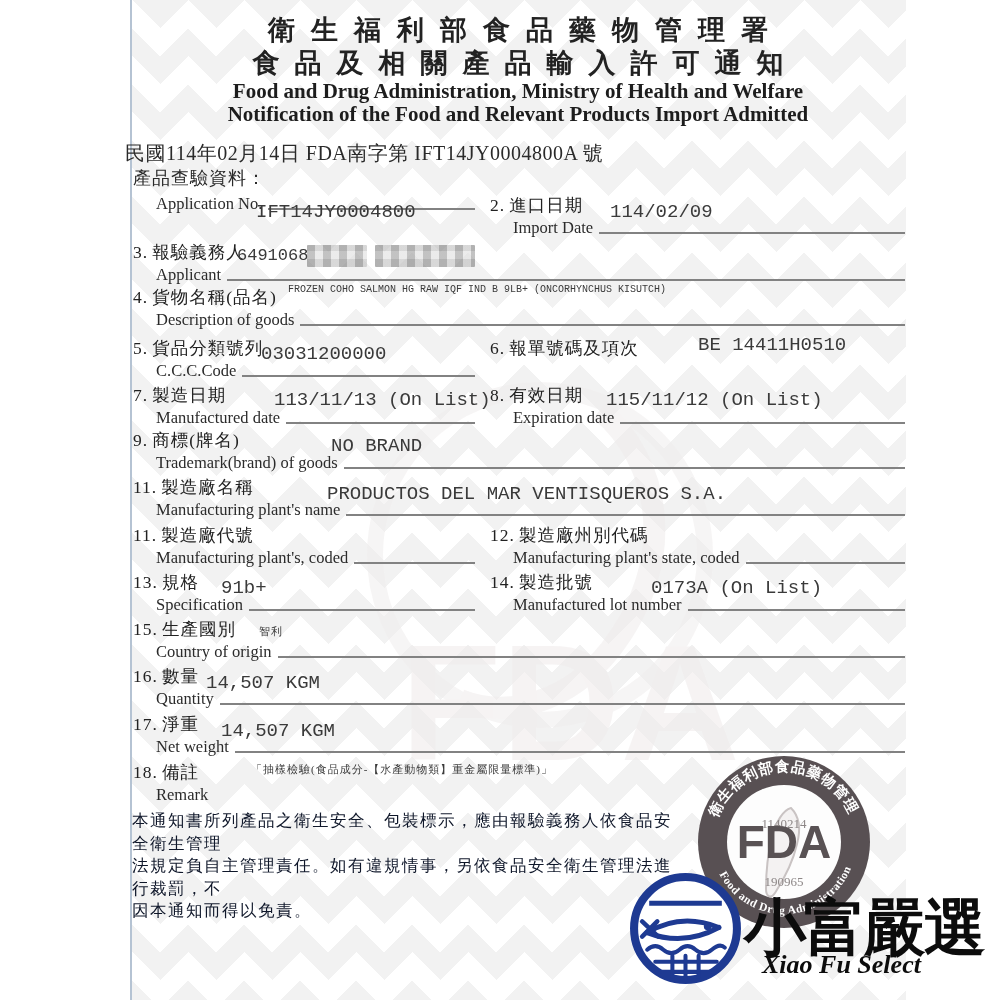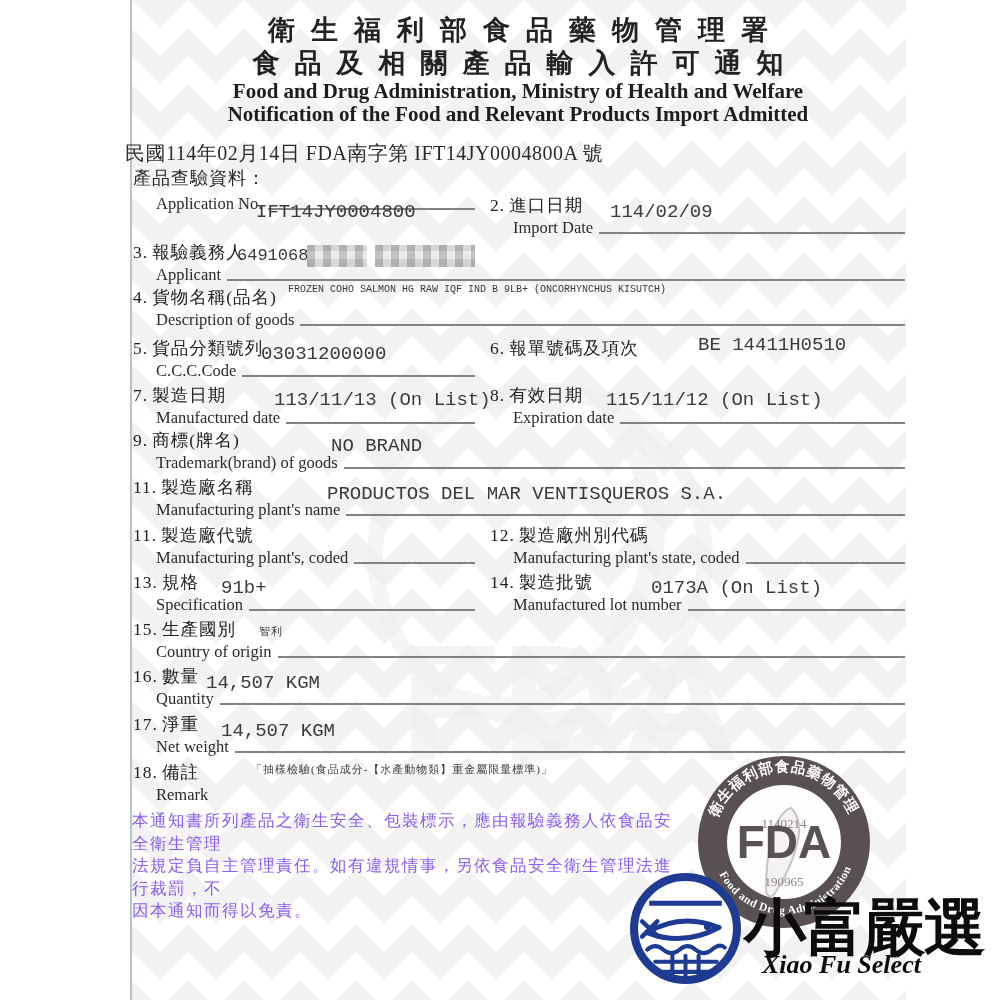--- a/index.html
+++ b/index.html
@@ -50,21 +50,21 @@
   .val.cjkval{font-family:"Liberation Serif", serif;font-size:11px;letter-spacing:1px;}
   .item-val{font-family:"Liberation Mono", monospace;font-size:19px;color:var(--val);
             margin:0 0 0 8px;position:relative;top:2px;}
   .redact{position:absolute;height:22px;border-radius:1px;
     background-image:
       repeating-linear-gradient(90deg, rgba(110,110,110,.38) 0 8px, rgba(210,210,210,.30) 8px 16px),
       repeating-linear-gradient(0deg, rgba(150,150,150,.35) 0 8px, rgba(235,235,235,.45) 8px 16px);}
 
   
   .note{position:absolute;left:132px;top:810px;width:552px;font-size:16.5px;
-        line-height:22.5px;letter-spacing:1.5px;color:#8b5cf6;}
+        line-height:22.5px;letter-spacing:1.5px;color:#0f172a;}
 
   
   .seal{position:absolute;left:694px;top:752px;z-index:3;}
   .brand-logo{position:absolute;left:627px;top:870px;z-index:4;}
   .brand-zh{position:absolute;left:744px;top:886px;width:260px;z-index:4;
             font-size:62px;font-weight:bold;color:#0c0c0c;letter-spacing:-2px;white-space:nowrap;}
   .brand-en{position:absolute;left:762px;top:950px;width:200px;text-align:left;z-index:4;
             font-size:26px;font-weight:bold;font-style:italic;color:#0c0c0c;white-space:nowrap;}
 </style>
 </head>

